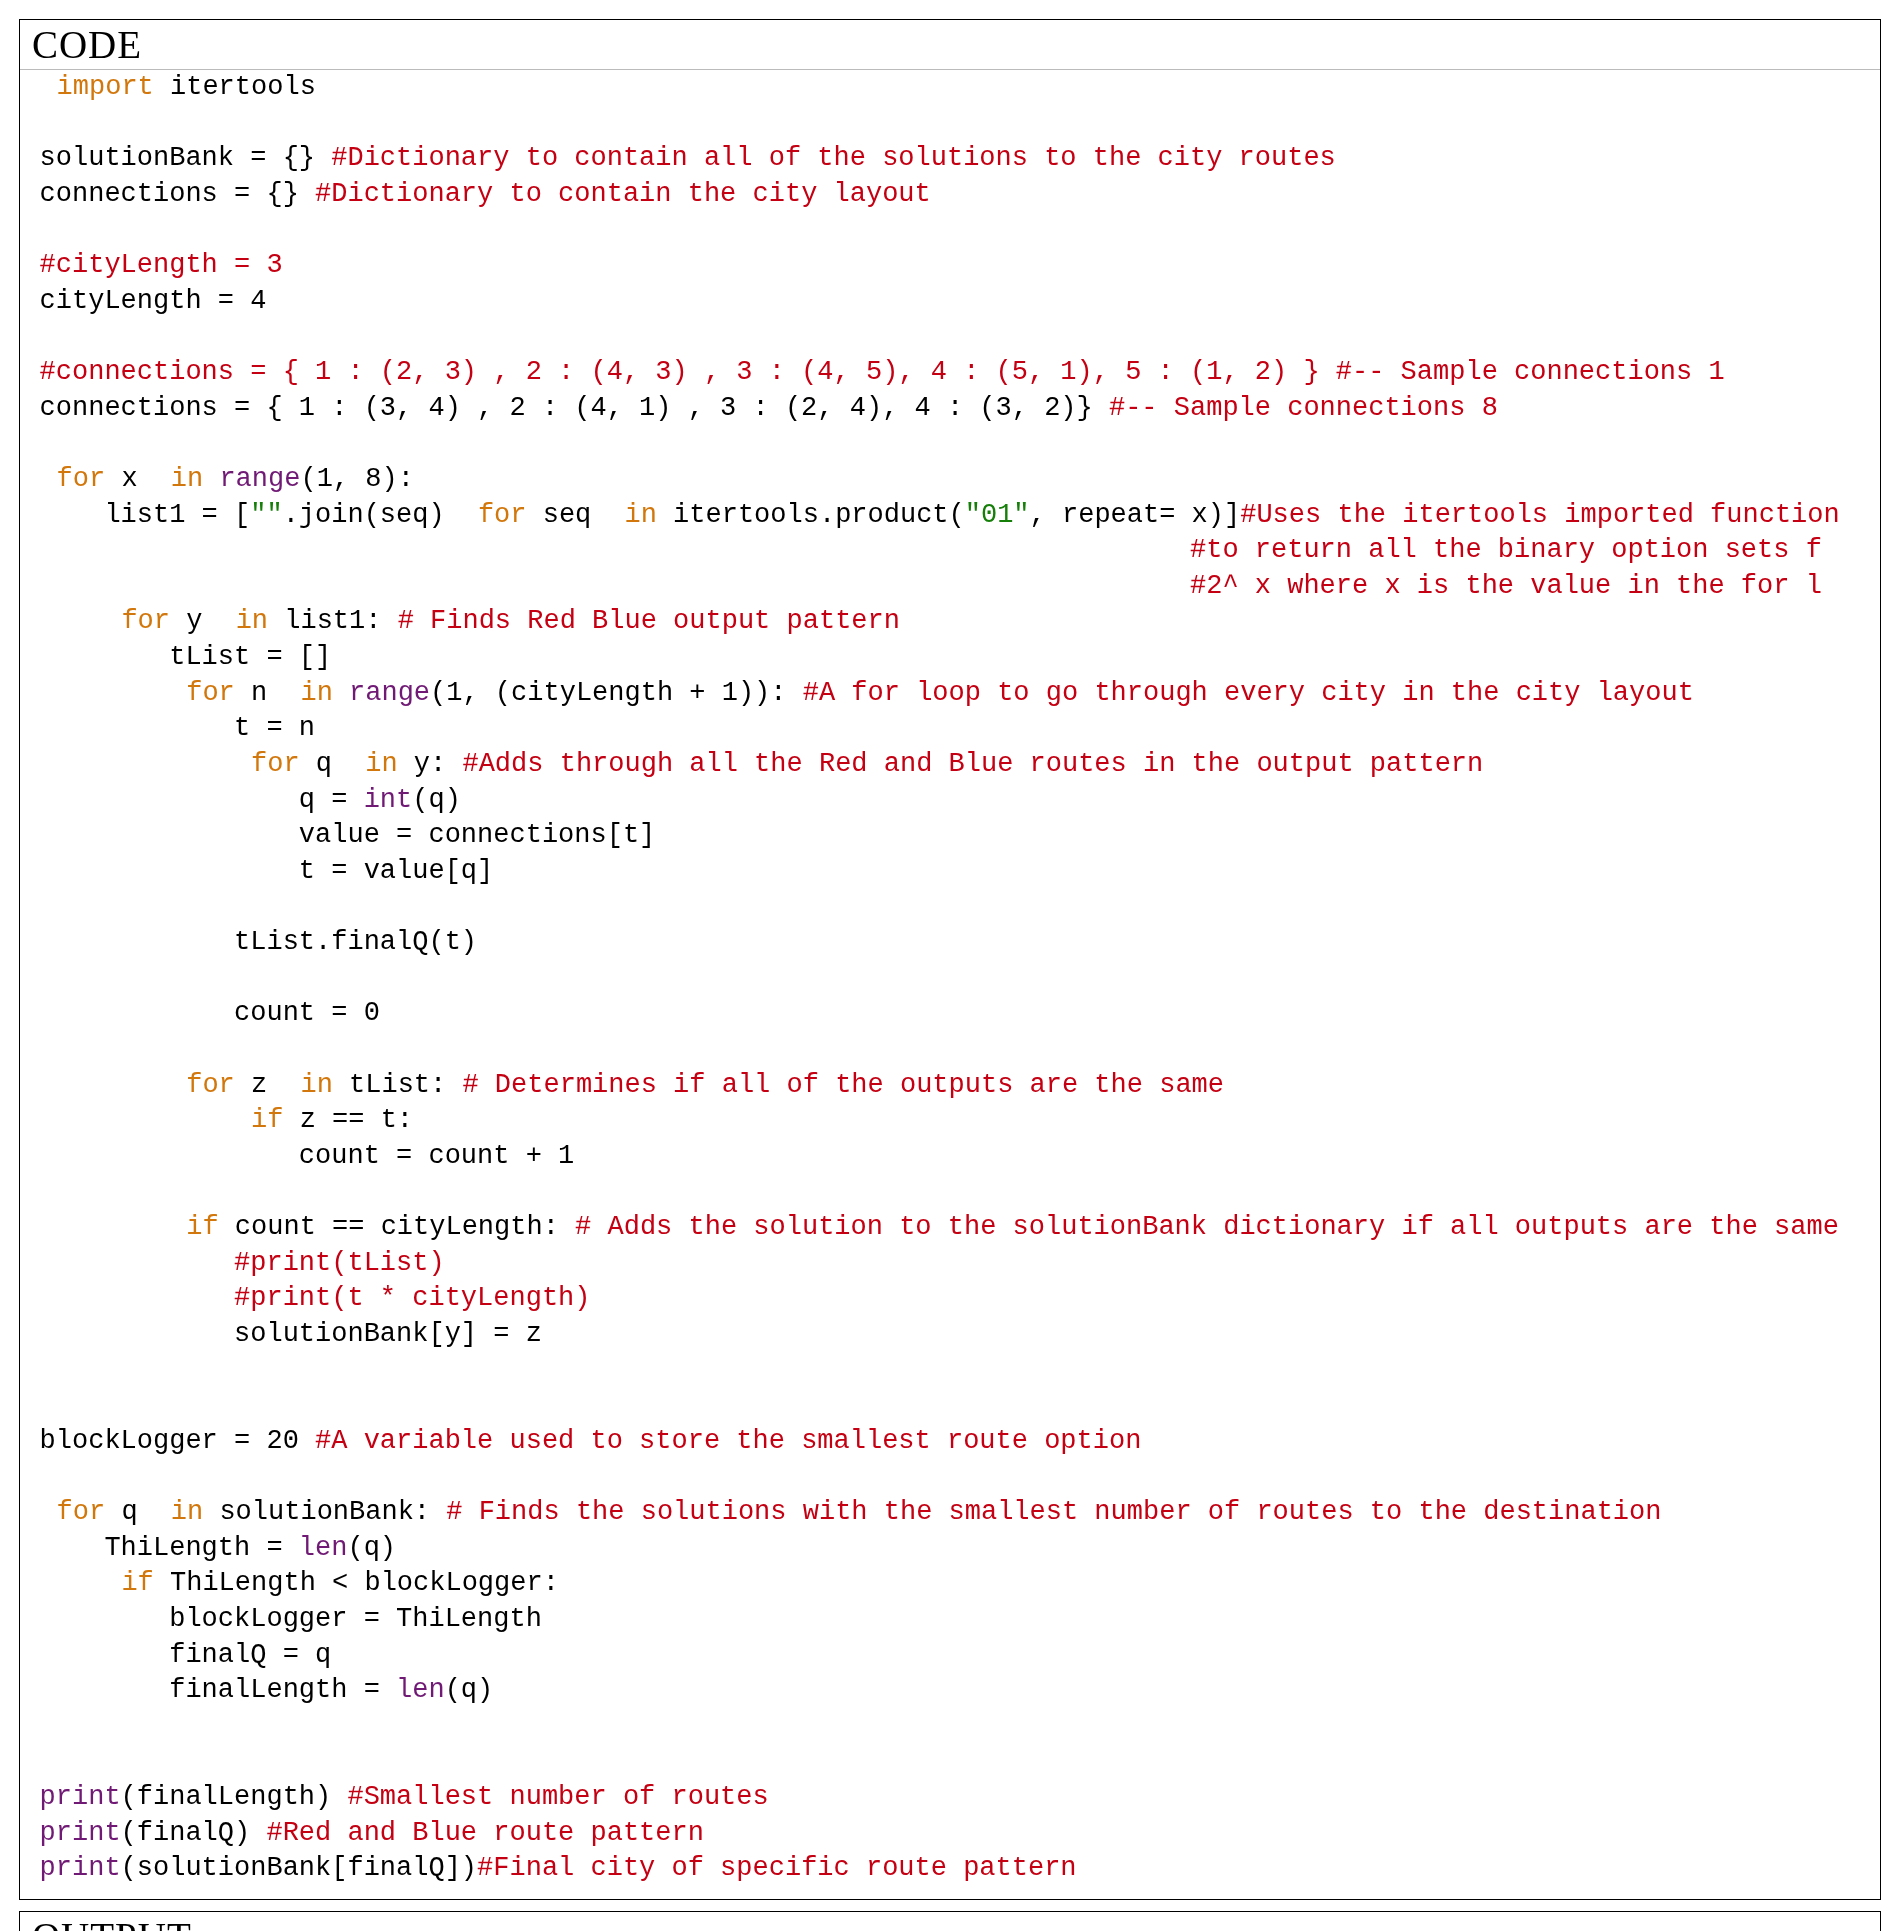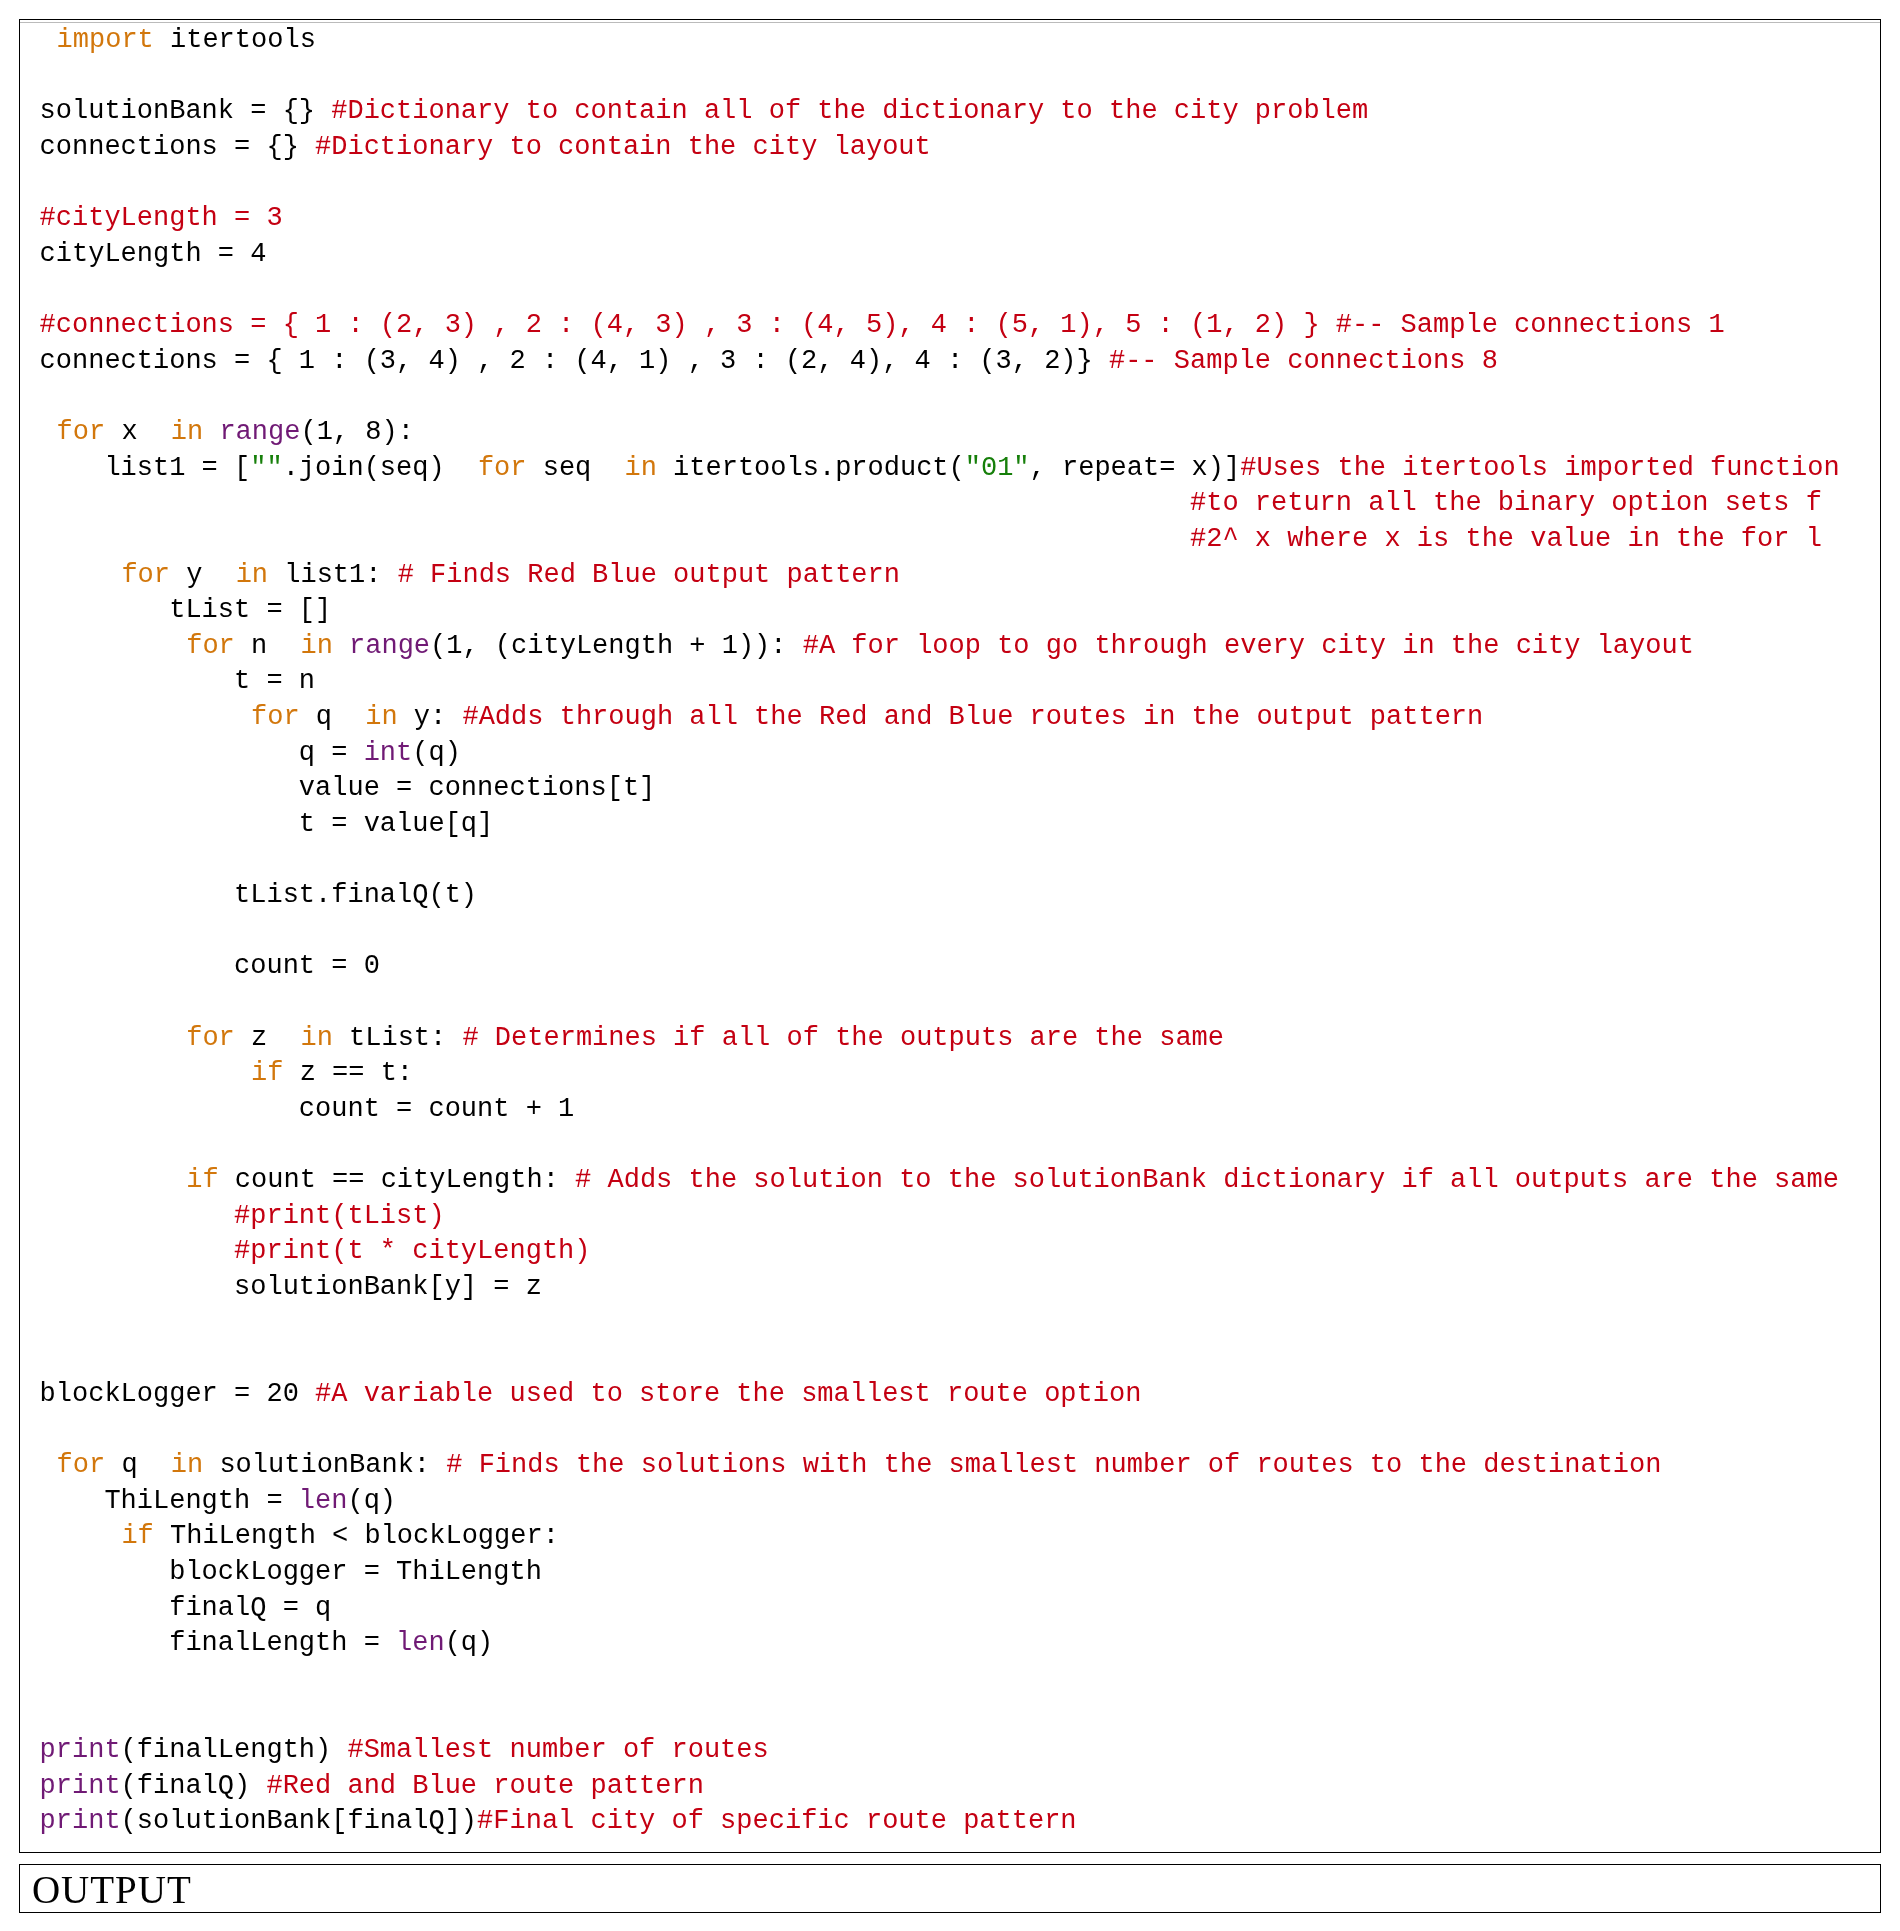--- a/index.html
+++ b/index.html
@@ -37,24 +37,25 @@
   }
   .kw1  { color: #d2770c; margin-left: 17px; }  
   .kw2  { color: #701a75; }  
   .cm   { color: #c40012; }  
   .str  { color: #167f0a; }
 </style>
 </head>
 <body>
 
 <div class="panel">
+  <div class="panel-title">CODE</div>
   <div class="code-inner">
 <pre class="code"><span class="kw1">import</span><span> itertools</span>
 
-<span>solutionBank = {} </span><span class="cm">#Dictionary to contain all of the dictionary to the city problem</span>
+<span>solutionBank = {} </span><span class="cm">#Dictionary to contain all of the solutions to the city routes</span>
 <span>connections = {} </span><span class="cm">#Dictionary to contain the city layout</span>
 
 <span class="cm">#cityLength = 3</span>
 <span>cityLength = 4</span>
 
 <span class="cm">#connections = { 1 : (2, 3) , 2 : (4, 3) , 3 : (4, 5), 4 : (5, 1), 5 : (1, 2) } #-- Sample connections 1</span>
 <span>connections = { 1 : (3, 4) , 2 : (4, 1) , 3 : (2, 4), 4 : (3, 2)} </span><span class="cm">#-- Sample connections 8</span>
 
 <span class="kw1">for</span><span> x </span><span class="kw1">in</span><span> </span><span class="kw2">range</span><span>(1, 8):</span>
 <span>    list1 = [</span><span class="str">""</span><span>.join(seq) </span><span class="kw1">for</span><span> seq </span><span class="kw1">in</span><span> itertools.product(</span><span class="str">"01"</span><span>, repeat= x)]</span><span class="cm">#Uses the itertools imported function</span>

